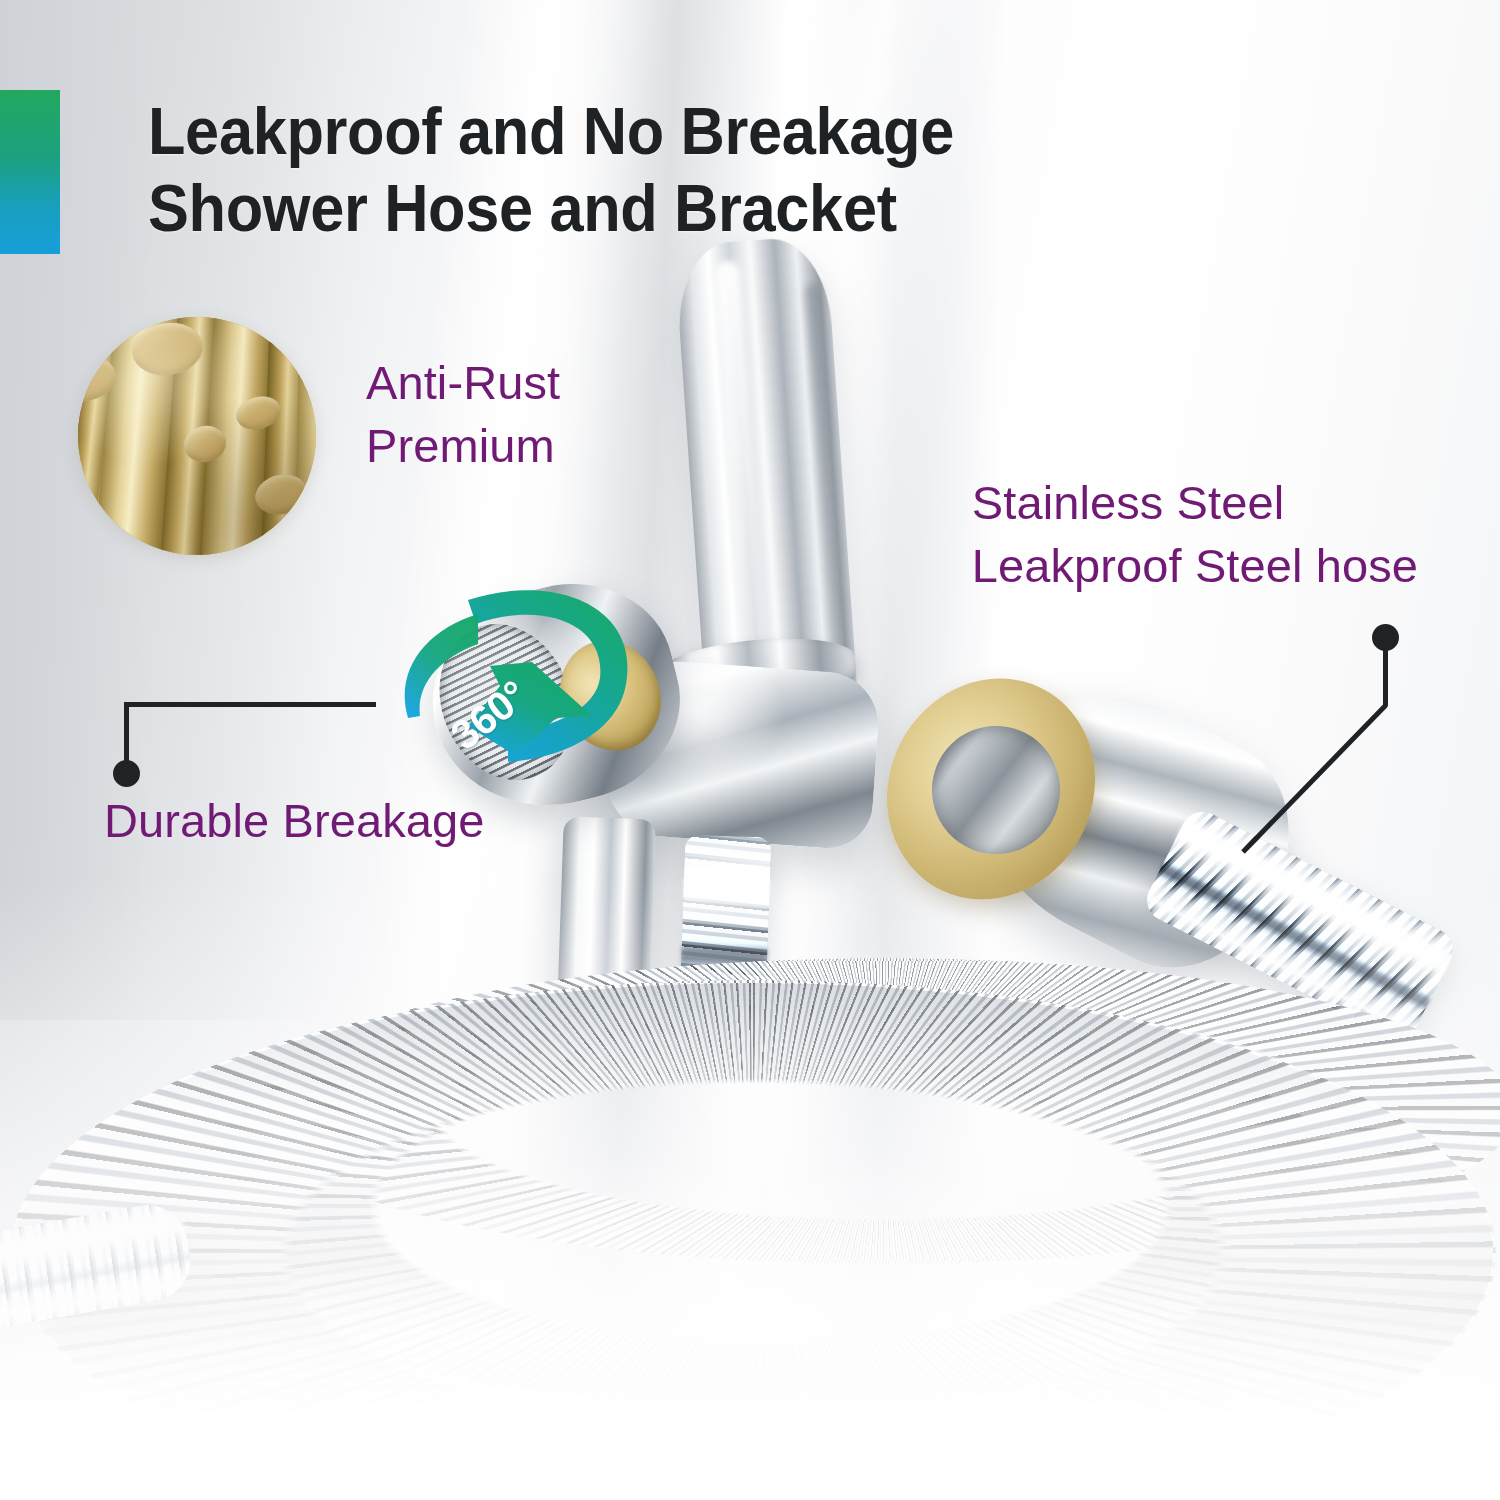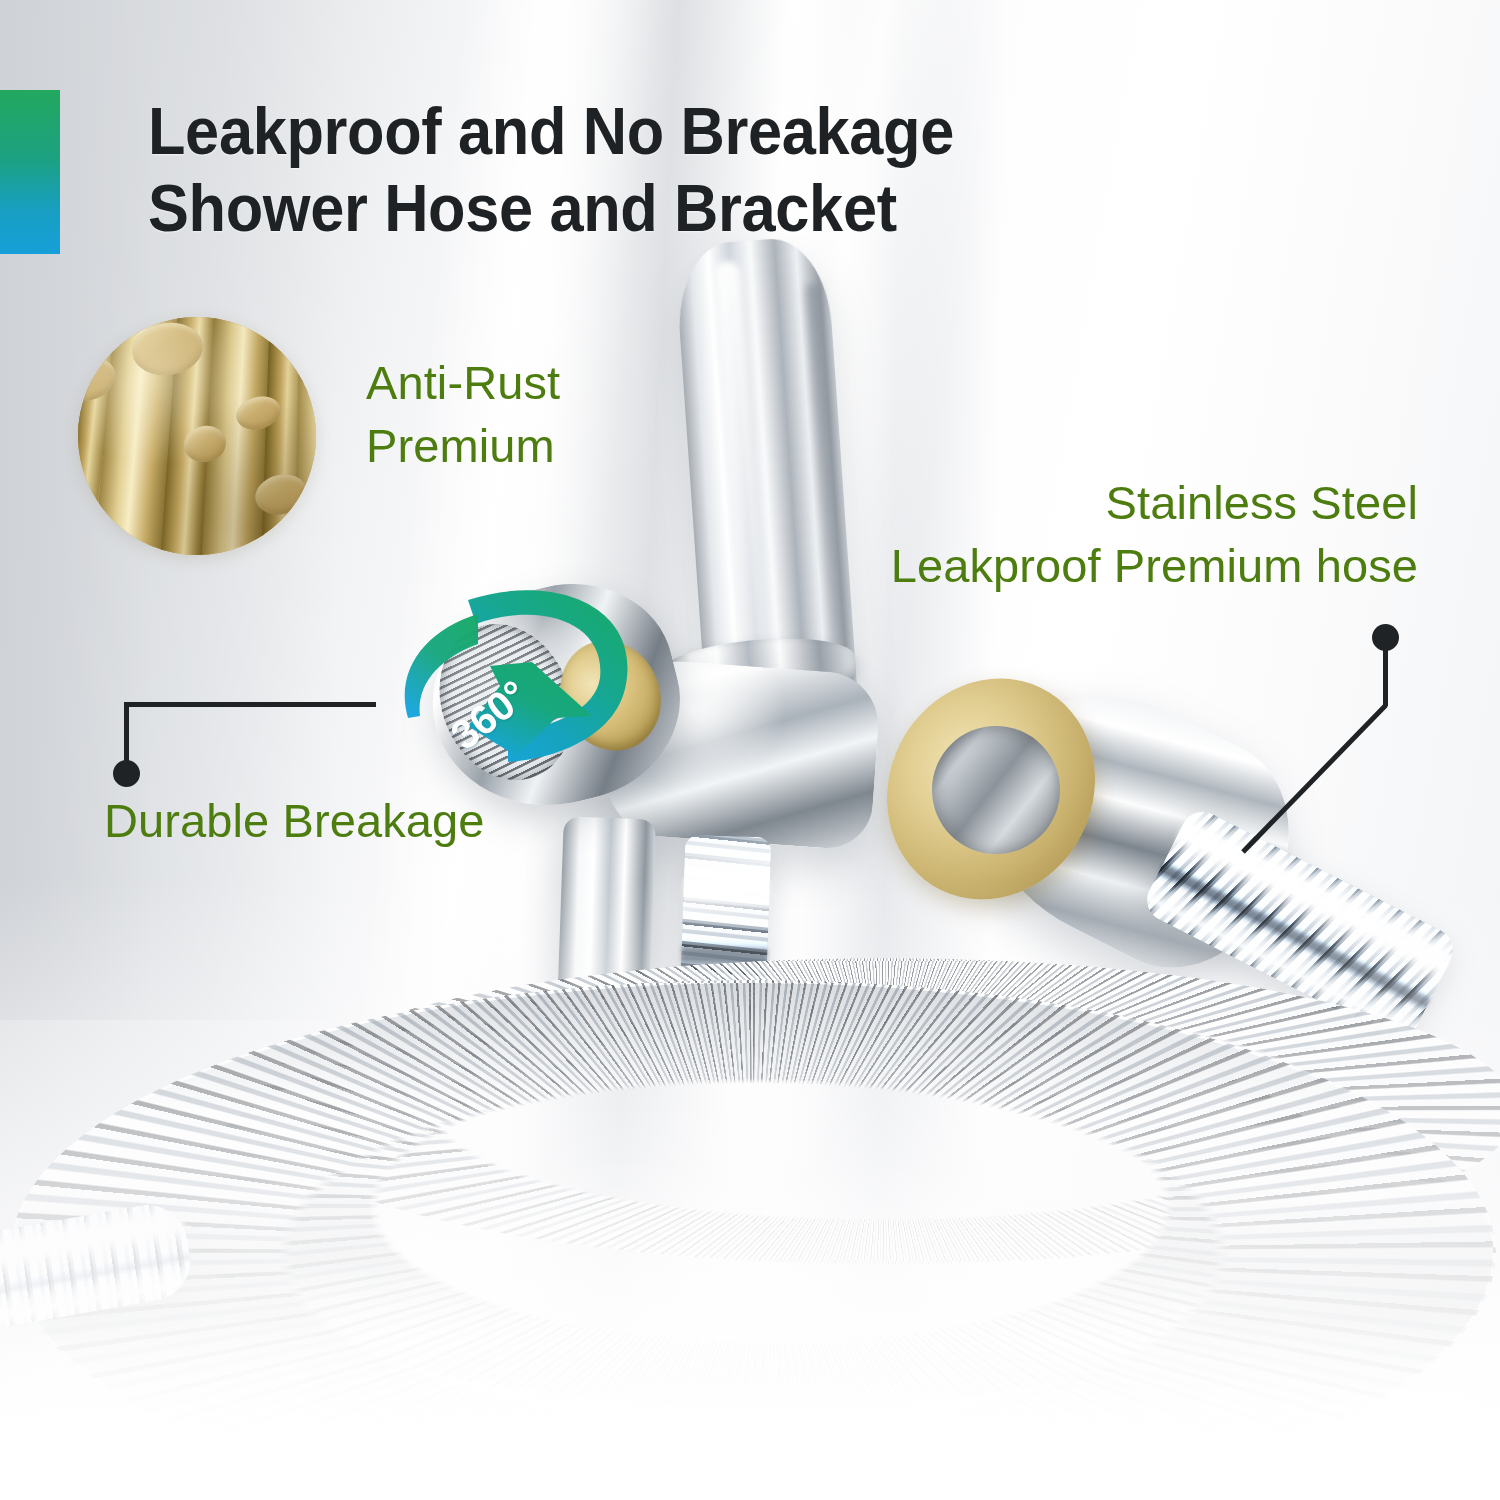--- a/index.html
+++ b/index.html
@@ -96,28 +96,28 @@
   .brass-shade {
     position: absolute; inset: 0;
     background:
       radial-gradient(70% 60% at 32% 26%, rgba(255,250,225,.42) 0%, rgba(255,250,225,0) 60%),
       radial-gradient(90% 90% at 78% 88%, rgba(90,70,25,.34) 0%, rgba(90,70,25,0) 62%);
   }
 
   
   .label {
     position: absolute;
-    color: #4d7c0f;
+    color: #701a75;
     font-weight: 300;
     letter-spacing: .1px;
     line-height: 1.33;
   }
   .label .ln { display: block; white-space: nowrap; }
   #label-brass { left: 366px; top: 352px; font-size: 47px; }
-  #label-hose  { right: 82px;  top: 472px; font-size: 47px; text-align: right; }
+  #label-hose  { right: 82px;  top: 472px; font-size: 47px; }
   #label-joint { left: 104px;  top: 790px; font-size: 47px; }
 
   
   .leader-dot {
     position: absolute;
     width: 27px; height: 27px; border-radius: 50%;
     background: #202326;
   }
   .leader-seg {
     position: absolute;
@@ -467,21 +467,21 @@
     <div class="brass-shade"></div>
   </div>
 
   <div class="label" id="label-brass">
     <span class="ln">Anti-Rust</span>
     <span class="ln">Premium</span>
   </div>
 
   <div class="label" id="label-hose">
     <span class="ln">Stainless Steel</span>
-    <span class="ln">Leakproof Premium hose</span>
+    <span class="ln">Leakproof Steel hose</span>
   </div>
 
   <div class="label" id="label-joint">
     <span class="ln">Durable Breakage</span>
   </div>
 
   <div class="leader-seg" style="left:124px; top:702px; width:252px; height:5px;"></div>
   <div class="leader-seg" style="left:124px; top:702px; width:5px; height:66px;"></div>
   <div class="leader-dot" style="left:113px; top:760px;"></div>
 

